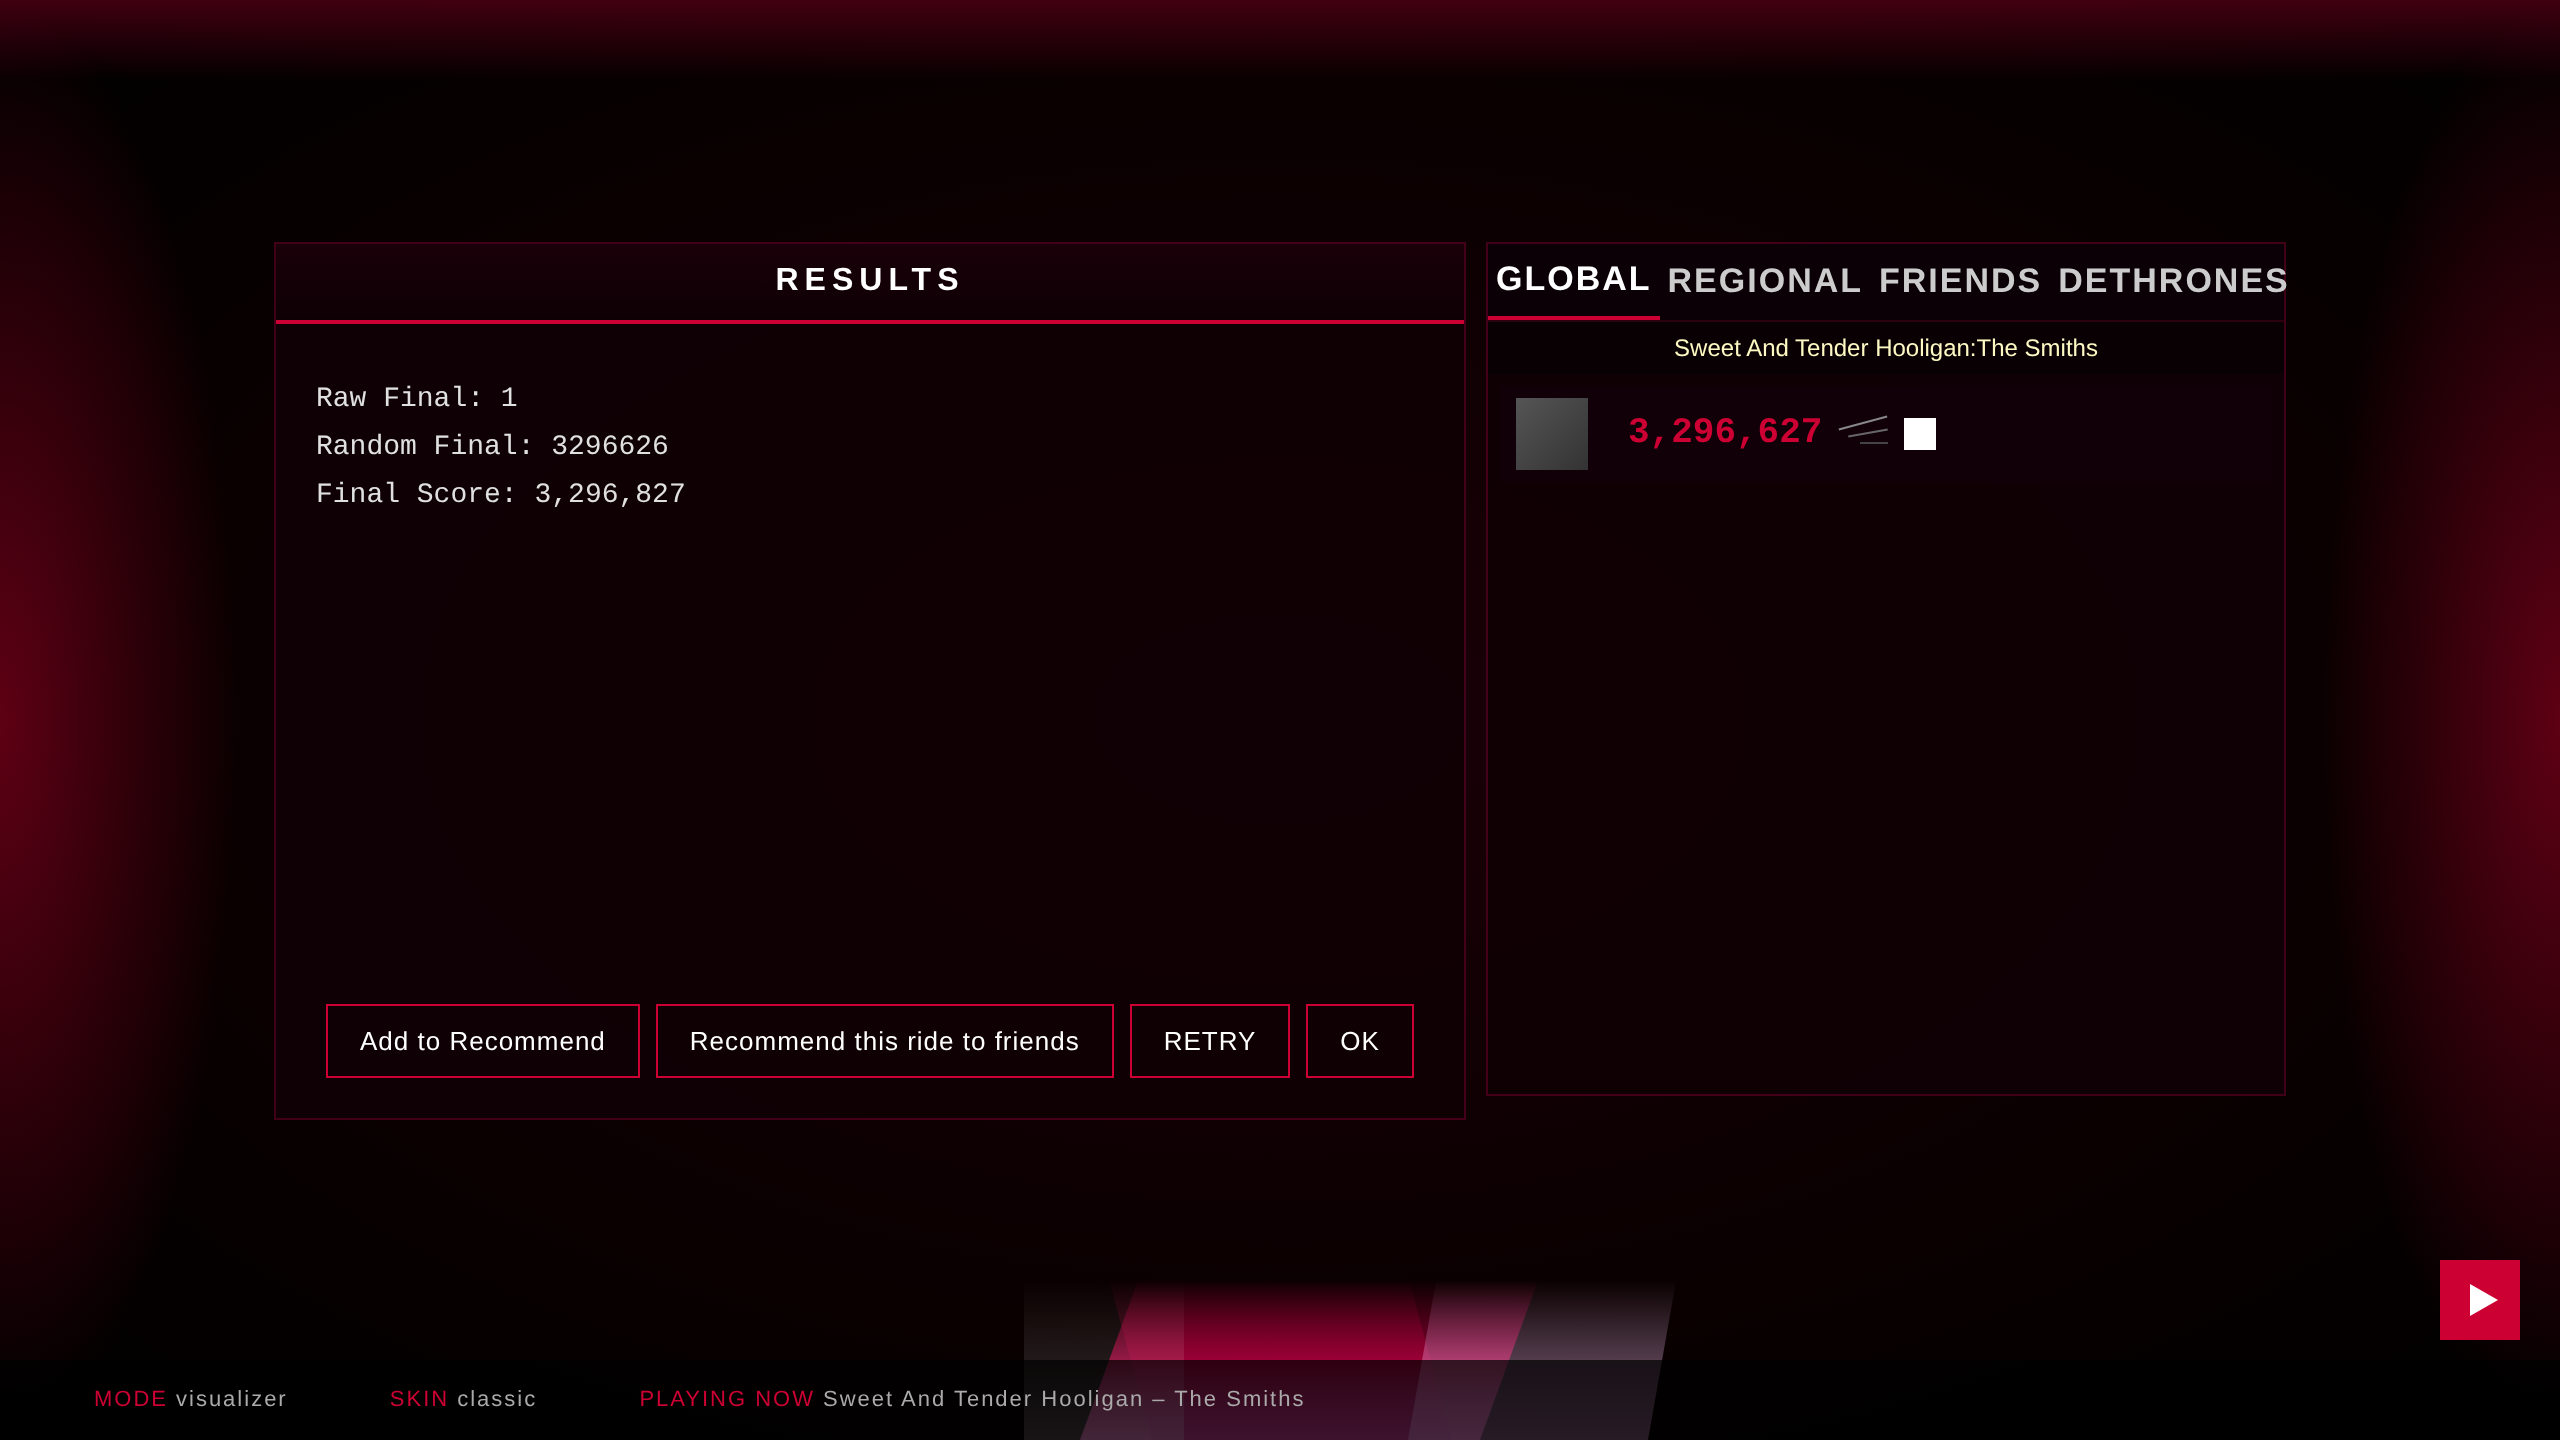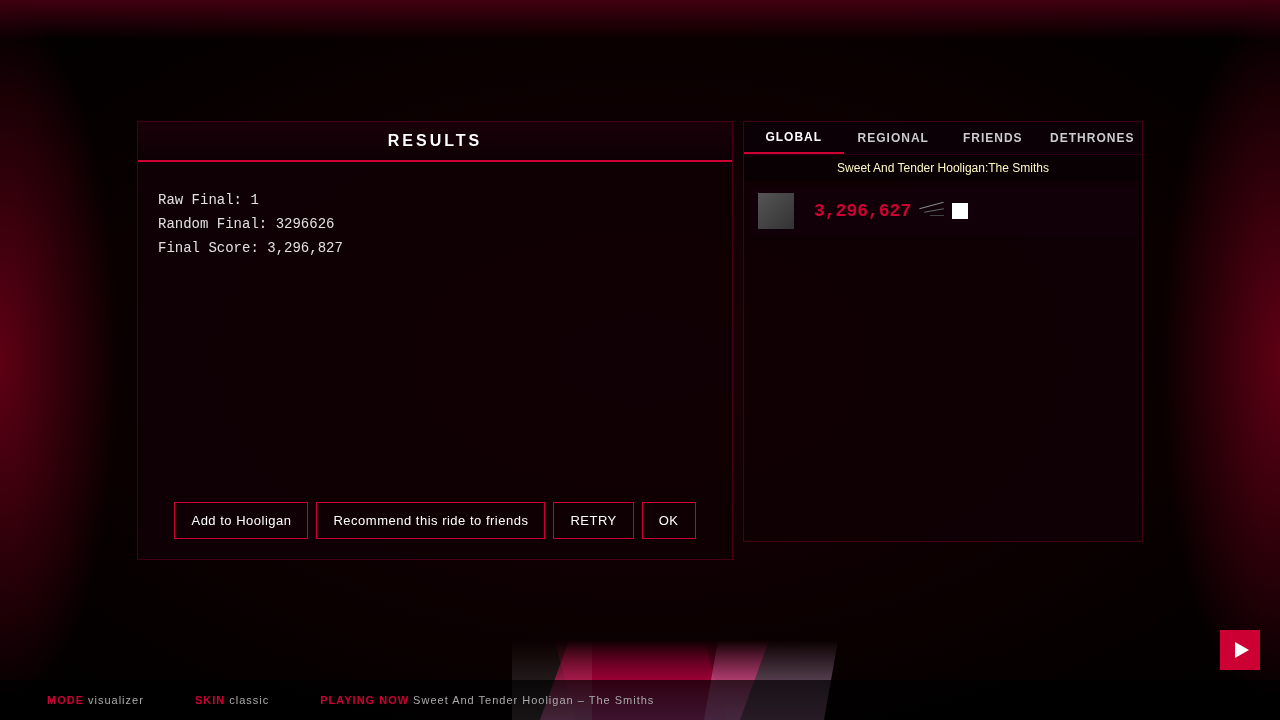--- a/index.html
+++ b/index.html
@@ -167,21 +167,21 @@
       display: flex;
       background: rgba(10,0,5,0.9);
       border-bottom: 1px solid rgba(80,0,30,0.5);
     }
 
     .lb-tab {
       flex: 1;
       padding: 8px 4px;
       text-align: center;
       color: #cccccc;
-      font-size: 12px;
+      font-size: 17px;
       font-weight: bold;
       letter-spacing: 1px;
       cursor: pointer;
       border: none;
       background: transparent;
     }
     .lb-tab.active {
       color: #ffffff;
       border-bottom: 2px solid #cc0033;
     }
@@ -278,21 +278,21 @@
 
     .bottom-bar-text {
       color: #888;
       font-size: 11px;
       letter-spacing: 1px;
       flex: 1;
     }
 
     .bottom-bar-text .label {
       color: #cc0033;
-      font-weight: bold;
+      font-weight: normal;
       margin-right: 4px;
       padding-left: 27px;
     }
 
     .bottom-bar-text .value {
       color: #aaaaaa;
       margin-right: 20px;
     }
 
     
@@ -350,21 +350,21 @@
         <div class="score-line">
           <span>Random Final:</span>
           <span>3296626</span>
         </div>
         <div class="score-line">
           <span>Final Score:</span>
           <span>3,296,827</span>
         </div>
       </div>
       <div class="results-buttons">
-        <button class="btn">Add to Hooligan</button>
+        <button class="btn">Add to Recommend</button>
         <button class="btn">Recommend this ride to friends</button>
         <button class="btn">RETRY</button>
         <button class="btn">OK</button>
       </div>
     </div>
 
     <div class="leaderboard-panel">
       <div class="leaderboard-tabs">
         <button class="lb-tab active">GLOBAL</button>
         <button class="lb-tab">REGIONAL</button>

